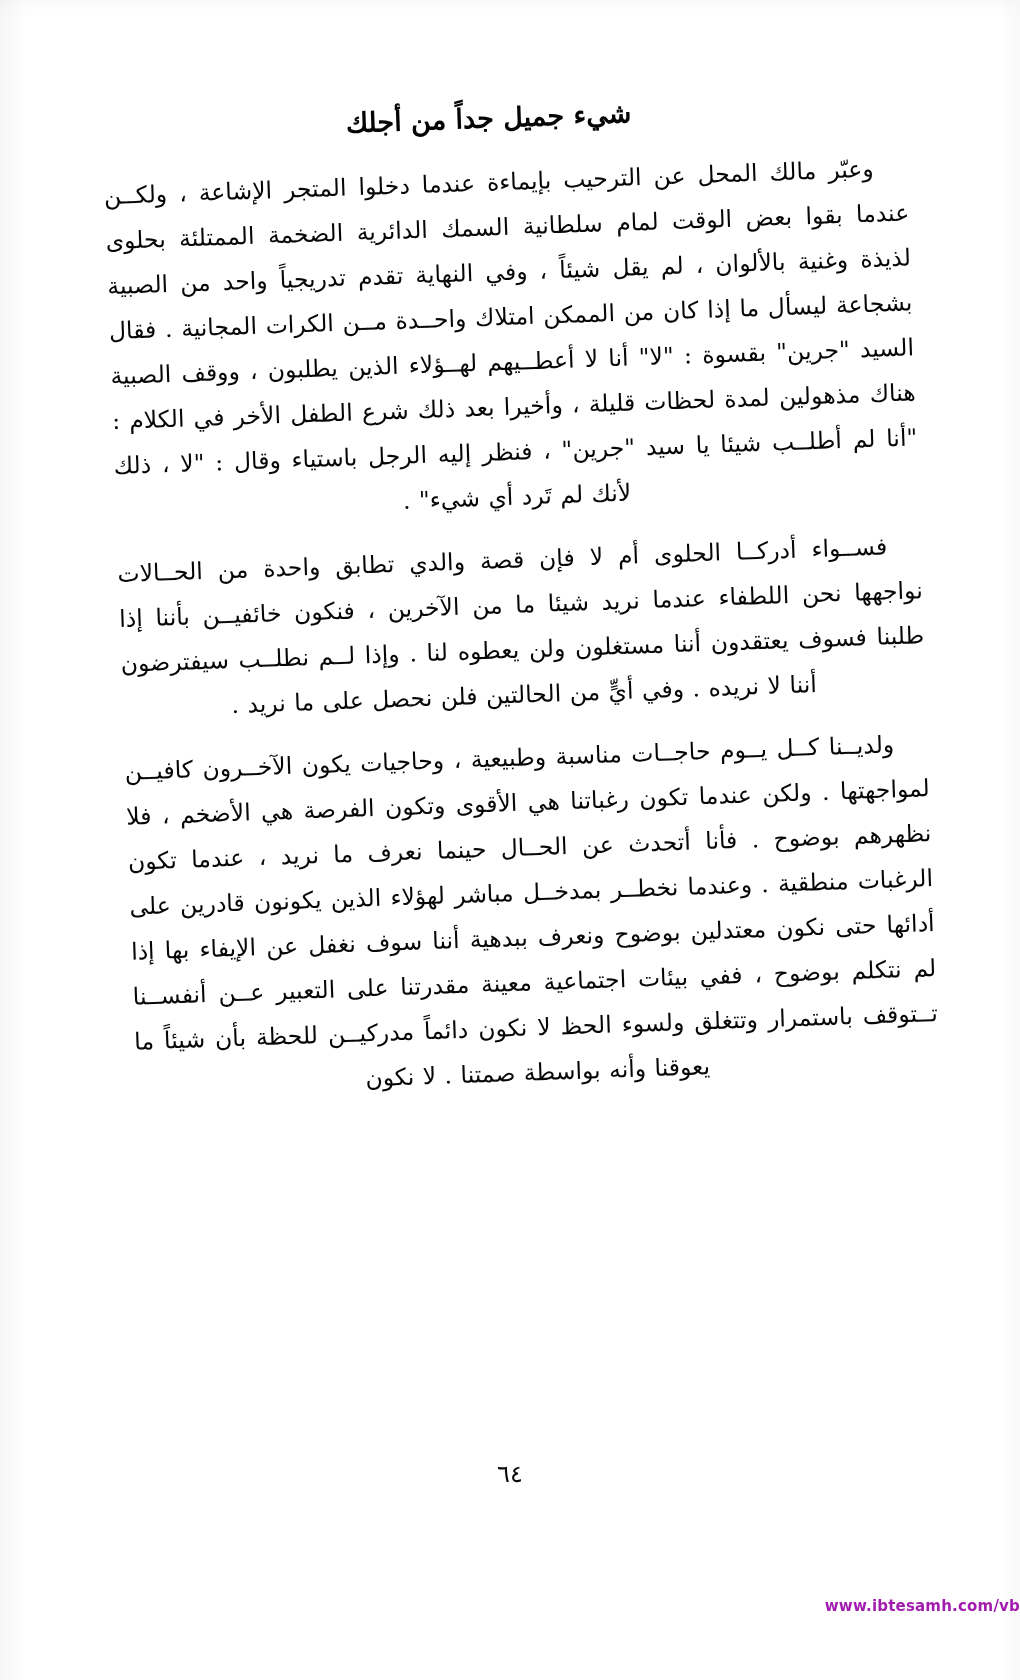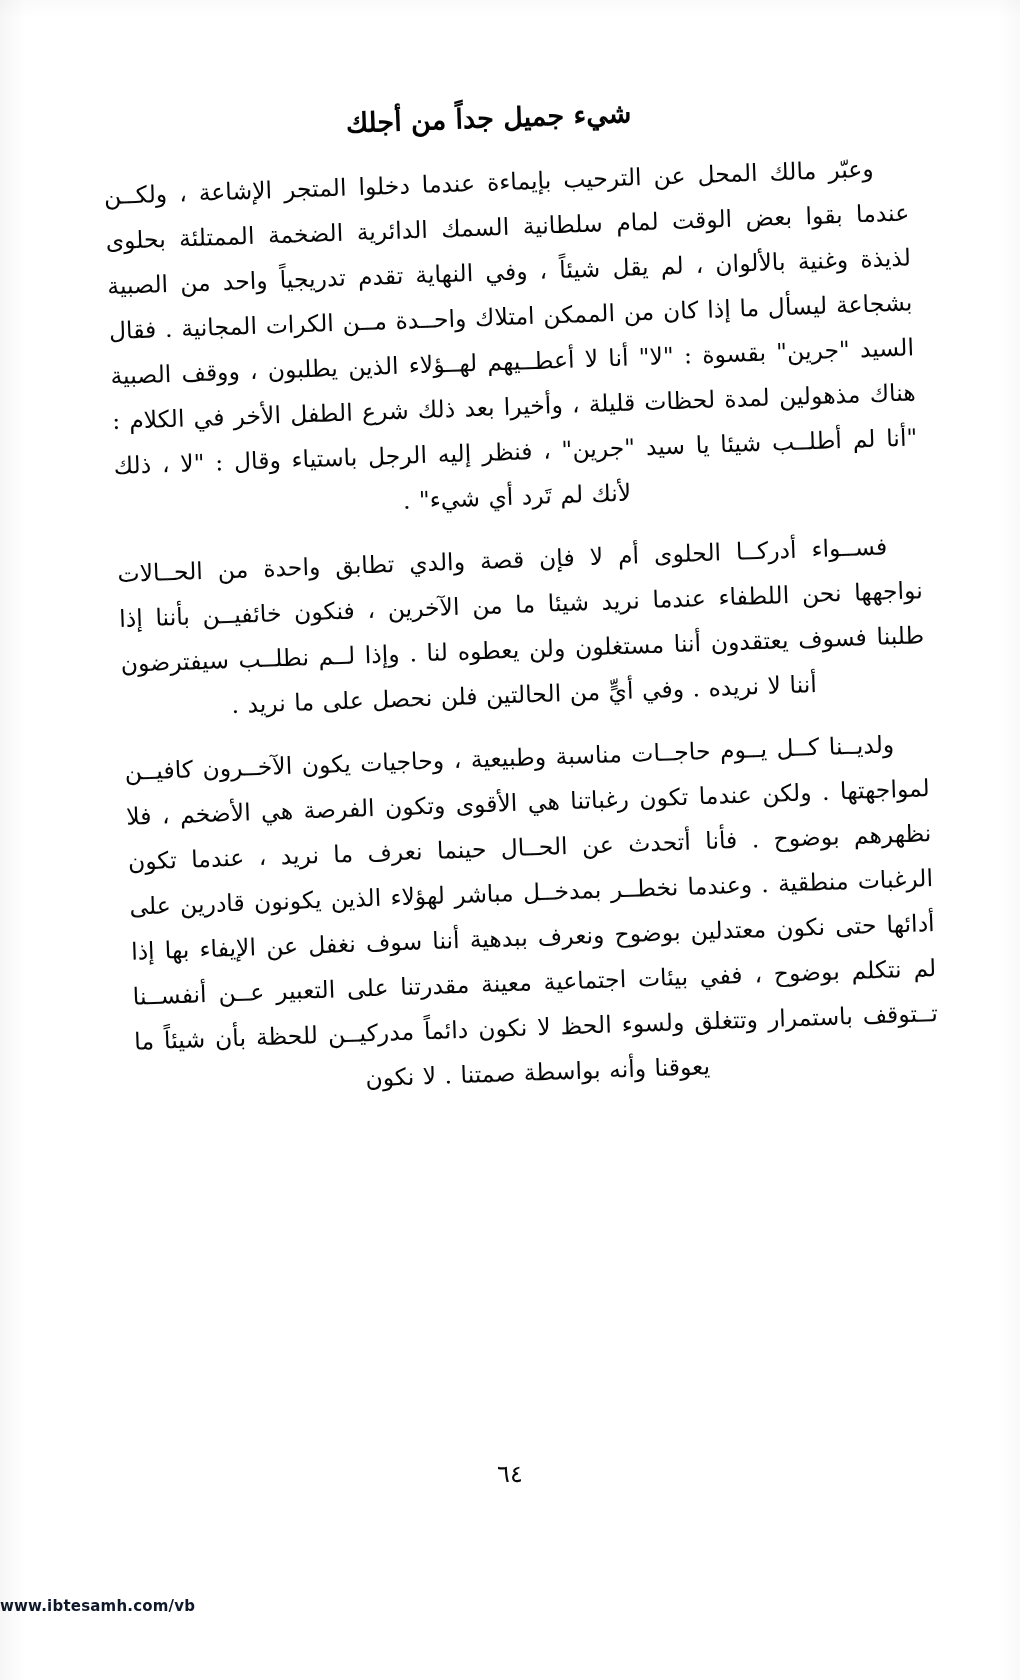--- a/index.html
+++ b/index.html
@@ -83,26 +83,26 @@
     color: #0a0a0a;
     letter-spacing: 1px;
     margin-top: 28px;
   }
 
   .watermark {
     position: absolute;
     top: 1597px;
     left: 0;
     right: 0;
-    text-align: left;
+    text-align: right;
     direction: ltr;
     font-family: "DejaVu Sans", "Liberation Sans", sans-serif;
     font-size: 15px;
     font-weight: 700;
-    color: #0f172a;
+    color: #a21caf;
     letter-spacing: 0.2px;
   }
 </style>
 </head>
 <body>
 
 <div class="page">
 
   <div class="scan-edge"></div>
 

